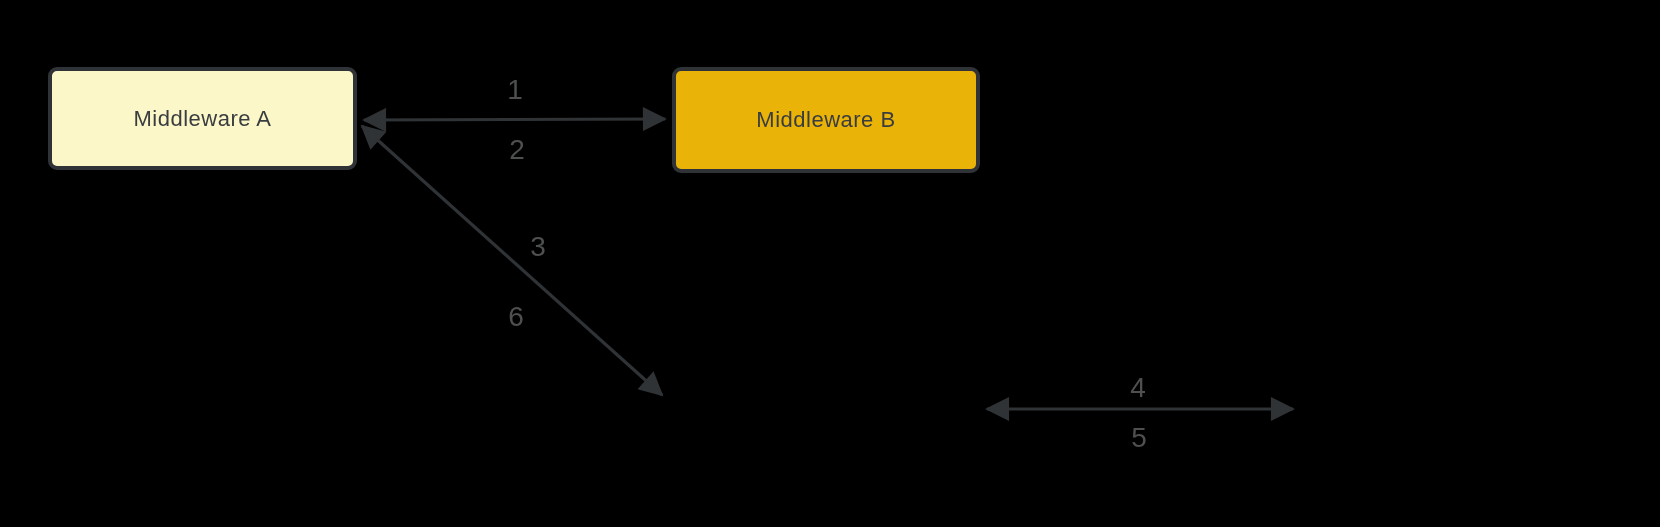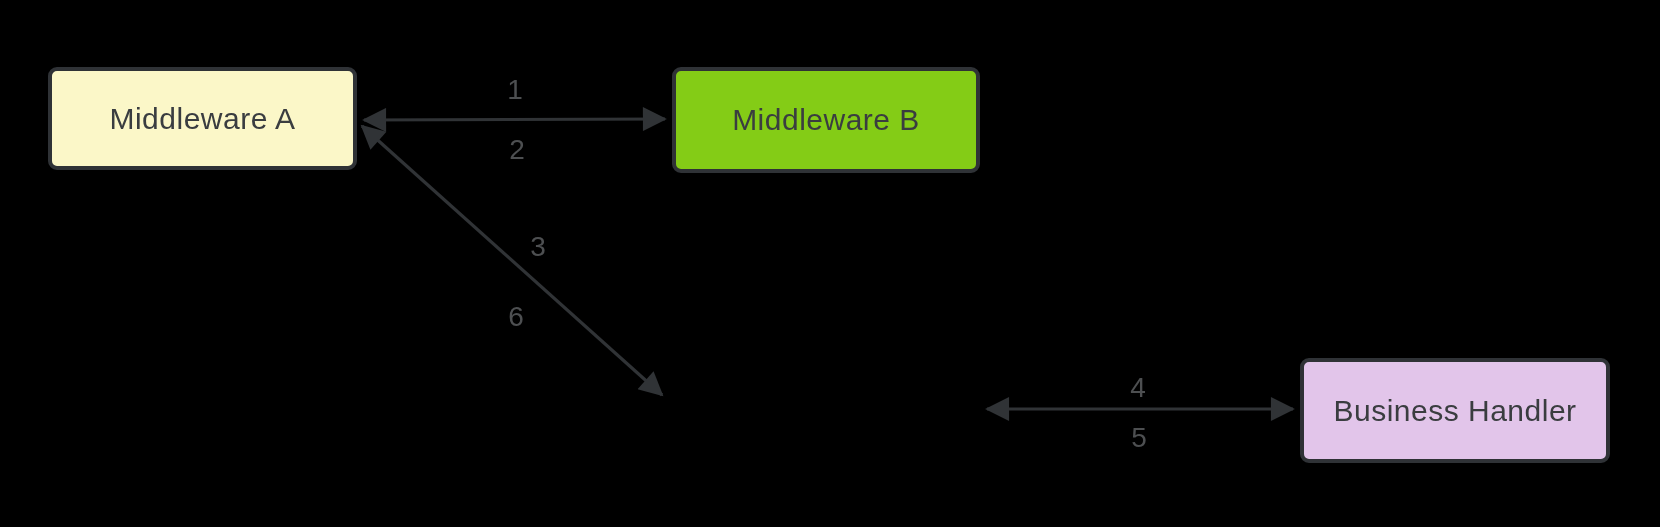--- a/index.html
+++ b/index.html
@@ -24,21 +24,21 @@
   }
   .node {
     position: absolute;
     box-sizing: border-box;
     border: 4px solid #2f3236;
     border-radius: 9px;
     display: flex;
     align-items: center;
     justify-content: center;
     color: #3a3d40;
-    font-size: 30px;
+    font-size: 22px;
     letter-spacing: 0.5px;
     box-shadow: 0 4px 6px rgba(0,0,0,0.45);
   }
   .node-a  { left: 48px;   top: 67px;  width: 309px; height: 103px; }
   .node-b  { left: 672px;  top: 67px;  width: 308px; height: 106px; }
   .node-c  { left: 672px;  top: 358px; width: 308px; height: 105px; }
   .node-bh { left: 1300px; top: 358px; width: 310px; height: 105px; }
   .edge-label {
     position: absolute;
     transform: translate(-50%, -50%);
@@ -70,28 +70,25 @@
 
     <line x1="362" y1="126" x2="662" y2="395" stroke="#303336" stroke-width="3.2" marker-start="url(#arrow)" marker-end="url(#arrow)"></line>
 
     <line x1="987" y1="409" x2="1293" y2="409" stroke="#303336" stroke-width="3.2" marker-start="url(#arrow)" marker-end="url(#arrow)"></line>
   </svg>
 
   <div class="node node-a" style="background: rgb(251, 247, 200);">
     <span>Middleware A</span>
   </div>
 
-  <div class="node node-b" style="background: #84cc16;">
+  <div class="node node-b" style="background: #eab308;">
     <span>Middleware B</span>
   </div>
 
 
-  <div class="node node-bh" style="background: rgb(226, 197, 234);">
-    <span>Business Handler</span>
-  </div>
 
   <span class="edge-label lbl-1">1</span>
   <span class="edge-label lbl-2">2</span>
   <span class="edge-label lbl-3">3</span>
   <span class="edge-label lbl-6">6</span>
   <span class="edge-label lbl-4">4</span>
   <span class="edge-label lbl-5">5</span>
 
 </div>
 

